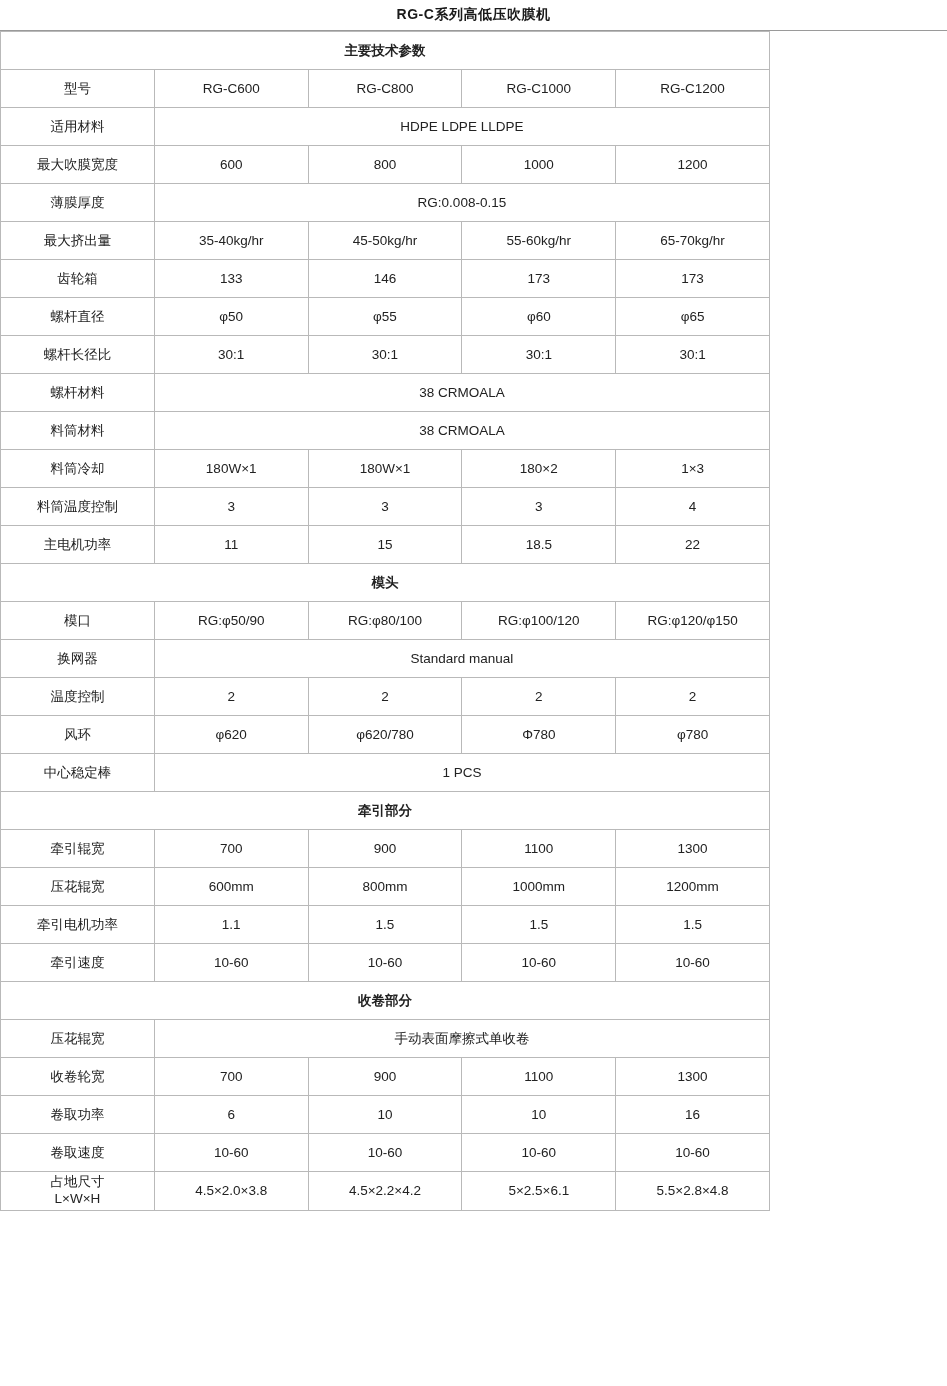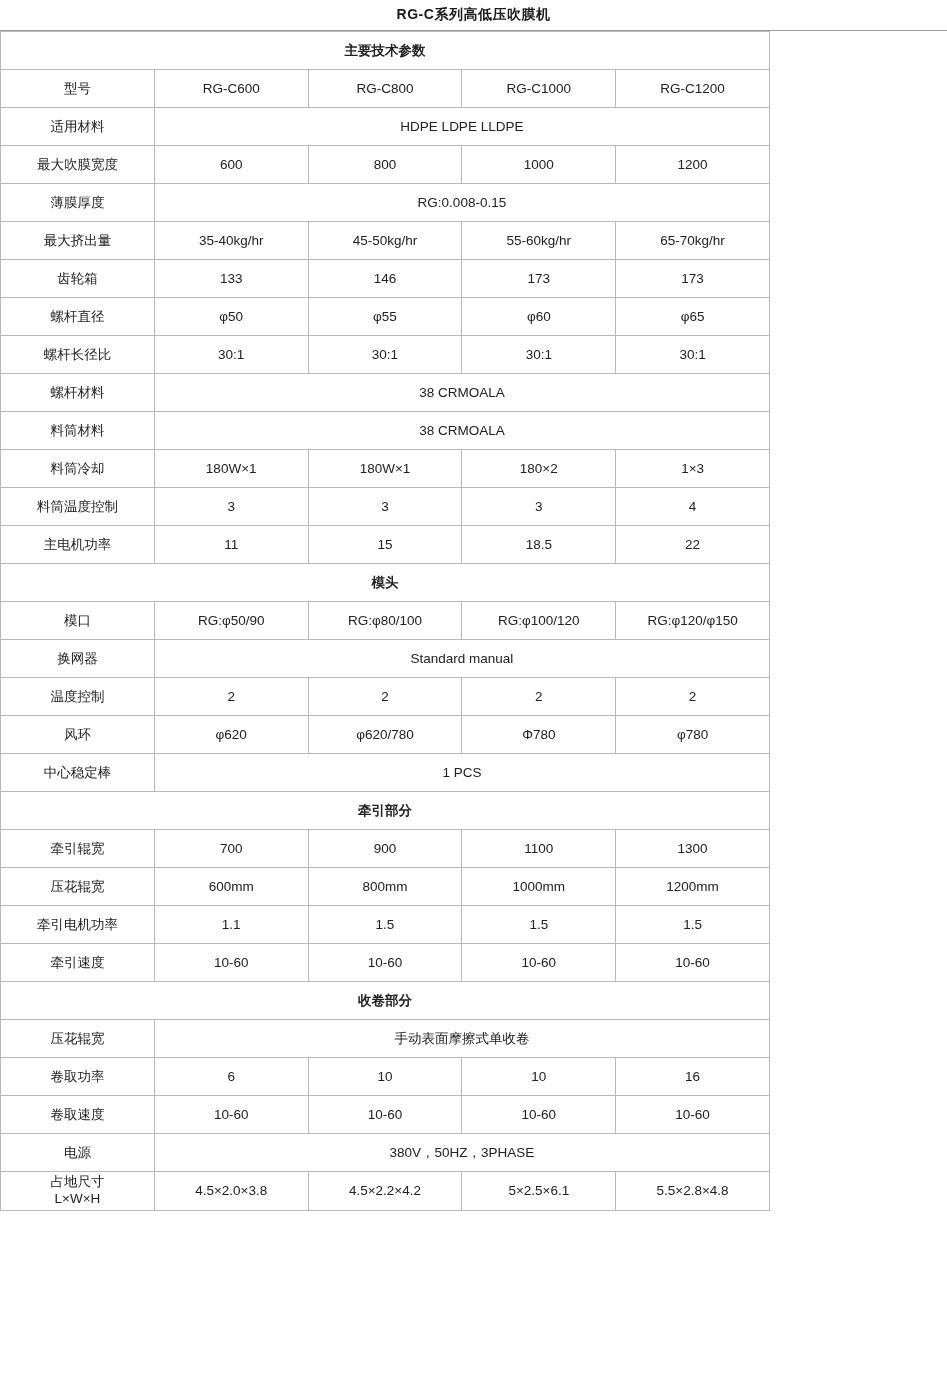--- a/index.html
+++ b/index.html
@@ -226,38 +226,41 @@
           <td class="val">10-60</td>
         </tr>
         <tr>
           <td class="section" colspan="5">收卷部分</td>
         </tr>
         <tr>
           <td class="label">压花辊宽</td>
           <td colspan="4">手动表面摩擦式单收卷</td>
         </tr>
         <tr>
+          <td class="label">收卷轮宽</td>
+          <td class="val">700</td>
+          <td class="val">900</td>
+          <td class="val">1100</td>
+          <td class="val">1300</td>
+        </tr>
+        <tr>
           <td class="label">卷取功率</td>
           <td class="val">6</td>
           <td class="val">10</td>
           <td class="val">10</td>
           <td class="val">16</td>
         </tr>
         <tr>
           <td class="label">卷取速度</td>
           <td class="val">10-60</td>
           <td class="val">10-60</td>
           <td class="val">10-60</td>
           <td class="val">10-60</td>
         </tr>
         <tr>
-          <td class="label">电源</td>
-          <td colspan="4">380V，50HZ，3PHASE</td>
-        </tr>
-        <tr>
           <td class="label twoline">占地尺寸<br>L×W×H</td>
           <td class="val">4.5×2.0×3.8</td>
           <td class="val">4.5×2.2×4.2</td>
           <td class="val">5×2.5×6.1</td>
           <td class="val">5.5×2.8×4.8</td>
         </tr>
       </tbody>
   </table>
 
 </div>

